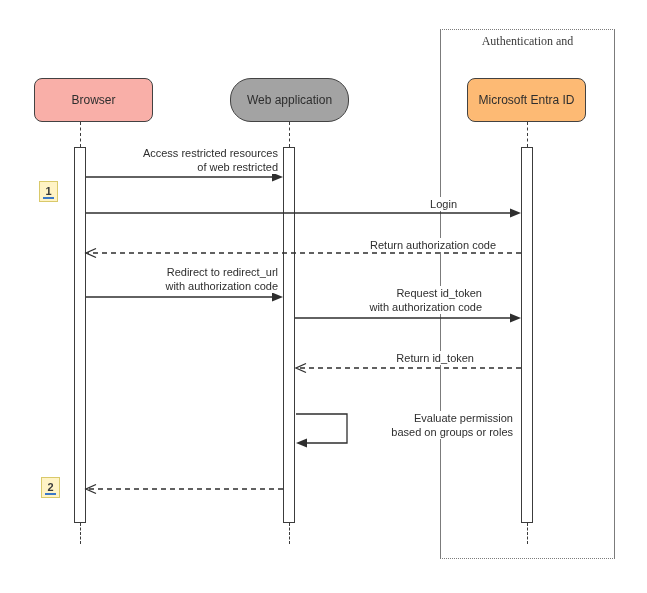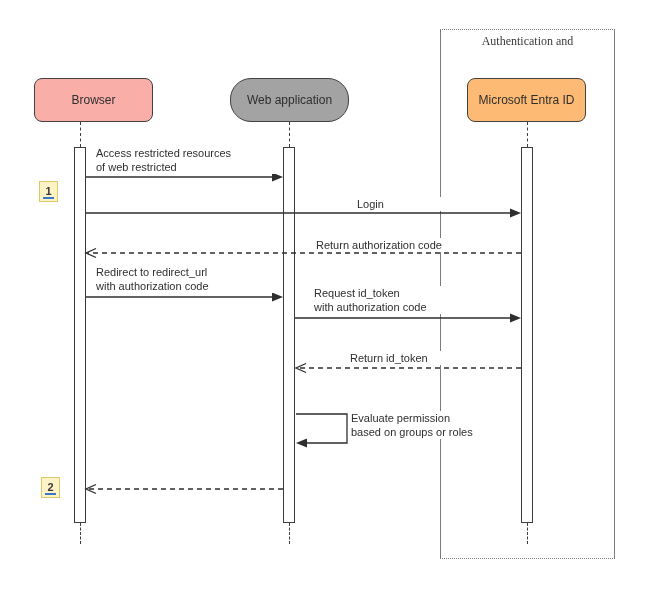--- a/index.html
+++ b/index.html
@@ -32,21 +32,21 @@
   .lifeline{position:absolute;width:0;border-left:1px dashed #3c3c3c;z-index:2;}
   
   .activation{
     position:absolute;top:147px;width:12px;height:376px;box-sizing:border-box;
     background:#ffffff;border:1px solid #3c3c3c;z-index:3;
   }
   
   svg.arrows{position:absolute;left:0;top:0;z-index:4;pointer-events:none;}
   
   .msg{
-    position:absolute;text-align:left;font-size:11px;line-height:14px;
+    position:absolute;text-align:right;font-size:11px;line-height:14px;
     background:#ffffff;color:#2e2e2e;z-index:5;padding:0 2px;
   }
   
   .marker{
     position:absolute;width:19px;height:21px;box-sizing:border-box;
     background:#FFF3C5;border:1px solid #d9c96a;
     display:flex;align-items:center;justify-content:center;
     font-size:11px;font-weight:bold;color:#3a3a3a;z-index:6;cursor:pointer;
   }
   .marker .num{border-bottom:2px solid #3B78C8;padding:0 2px;line-height:12px;}
@@ -122,21 +122,21 @@
   <div class="msg" style="left:355px;top:197px;width:100px;">
     <div>Login</div>
   </div>
   <div class="msg" style="left:314px;top:238px;width:180px;">
     <div>Return authorization code</div>
   </div>
   <div class="msg" style="left:94px;top:265px;width:182px;">
     <div>Redirect to redirect_url</div>
     <div>with authorization code</div>
   </div>
-  <div class="msg" style="left:312px;top:286px;width:180px;">
+  <div class="msg" style="left:300px;top:286px;width:180px;">
     <div>Request id_token</div>
     <div>with authorization code</div>
   </div>
   <div class="msg" style="left:348px;top:351px;width:124px;">
     <div>Return id_token</div>
   </div>
   <div class="msg" style="left:349px;top:411px;width:162px;">
     <div>Evaluate permission</div>
     <div>based on groups or roles</div>
   </div>

